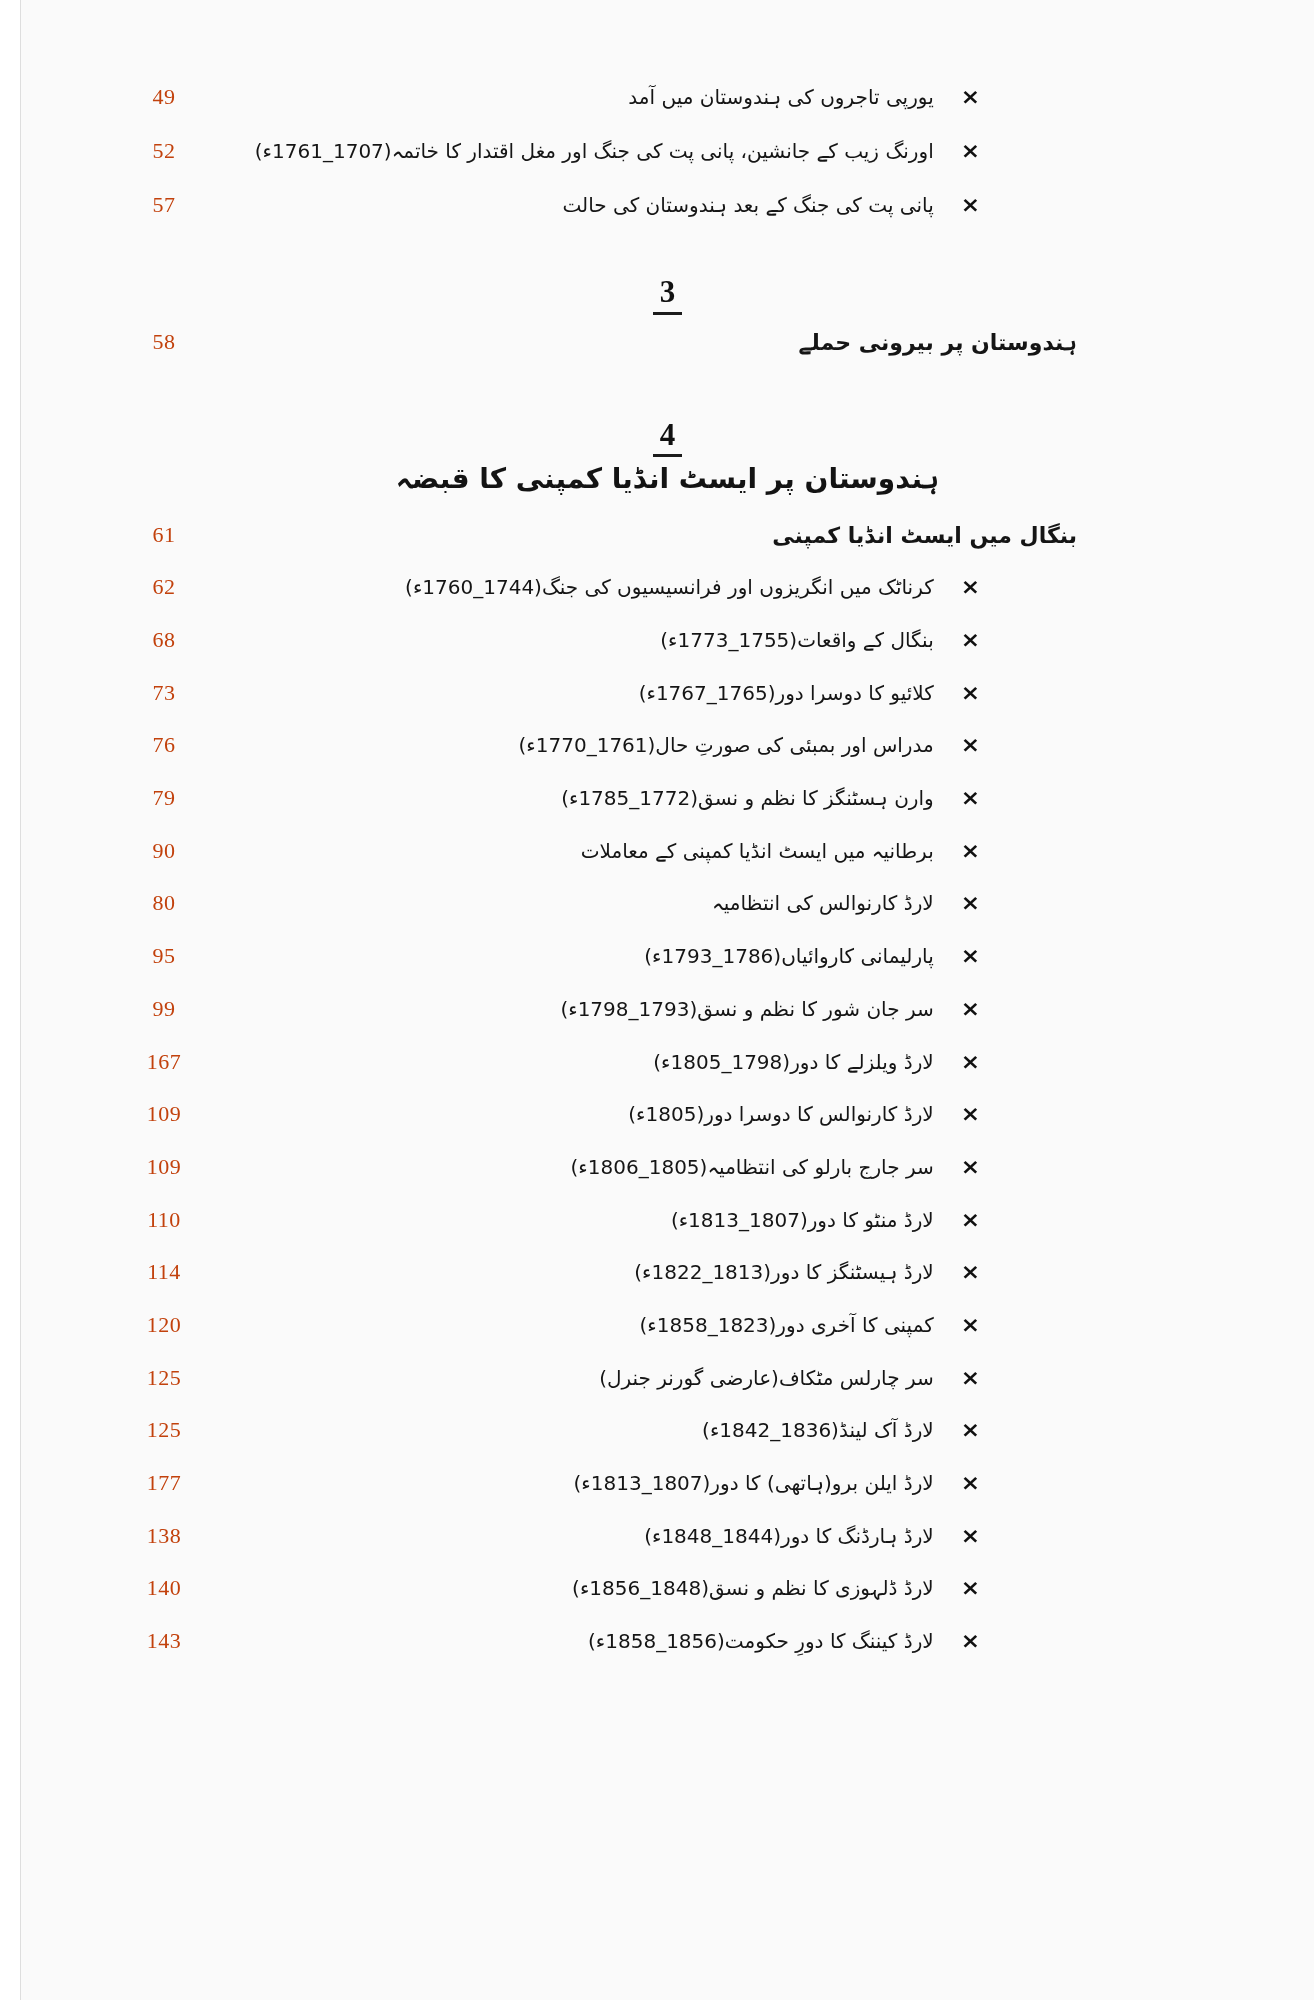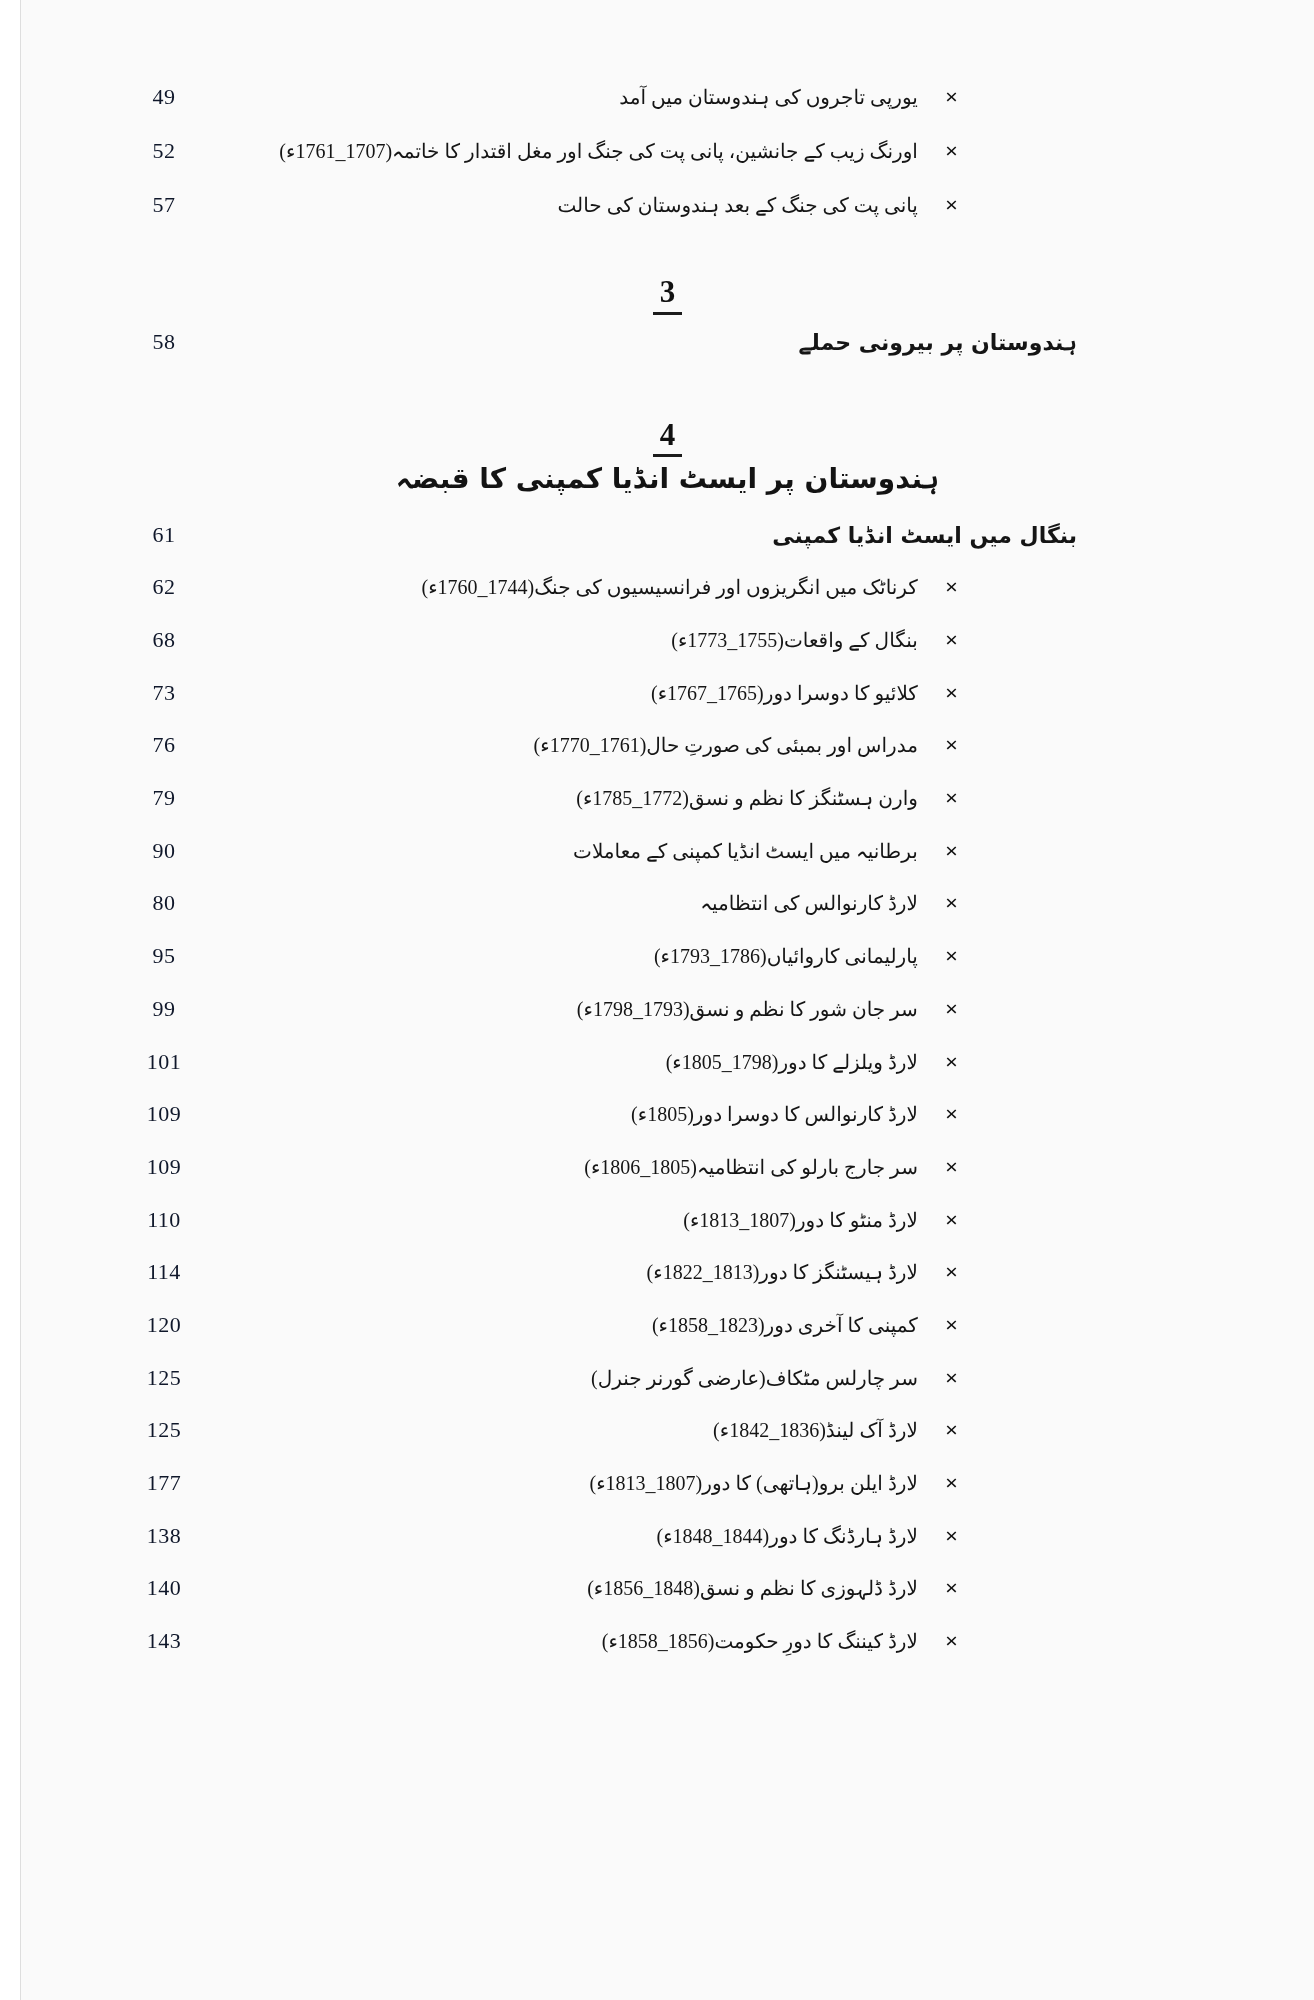--- a/index.html
+++ b/index.html
@@ -17,29 +17,29 @@
   }
   .content{position:absolute;left:21px;top:0;right:0;bottom:0;}
 
   .rows{position:relative;}
   .row{position:relative;height:54px;}
   .rows.tight .row{height:52.7px;}
 
   .pagenum{
     position:absolute;left:100px;top:50%;transform:translateY(-50%);
     width:86px;text-align:center;
-    font-family:"Liberation Serif",serif;font-size:22px;color:#0f172a;
+    font-family:"Liberation Serif",serif;font-size:22px;color:#c2410c;
     letter-spacing:.5px;
   }
   .entry{
     position:absolute;top:50%;transform:translateY(-50%);
     direction:rtl;unicode-bidi:embed;white-space:nowrap;
     font-family:"DejaVu Sans",sans-serif;color:#151515;
   }
-  .entry.sub{right:356px;font-size:20px;font-family:Liberation Serif, serif;}
+  .entry.sub{right:334px;font-size:20px;}
   .entry.top{right:237px;font-size:22px;font-weight:bold;}
   .bullet{
     display:inline-block;font-weight:bold;font-size:23px;line-height:1;
     transform:scaleY(.95);color:#101010;
   }
   .entry.sub .label{margin-right:27px;}
 
   .section-head{text-align:center;}
   .section-number{
     display:inline-block;
@@ -124,21 +124,21 @@
             </div>
             <div class="row">
               <span class="pagenum">95</span>
               <div class="entry sub" dir="rtl"><span class="bullet">×</span><span class="label">پارلیمانی کاروائیاں(1786_1793ء)</span></div>
             </div>
             <div class="row">
               <span class="pagenum">99</span>
               <div class="entry sub" dir="rtl"><span class="bullet">×</span><span class="label">سر جان شور کا نظم و نسق(1793_1798ء)</span></div>
             </div>
             <div class="row">
-              <span class="pagenum">101</span>
+              <span class="pagenum">167</span>
               <div class="entry sub" dir="rtl"><span class="bullet">×</span><span class="label">لارڈ ویلزلے کا دور(1798_1805ء)</span></div>
             </div>
             <div class="row">
               <span class="pagenum">109</span>
               <div class="entry sub" dir="rtl"><span class="bullet">×</span><span class="label">لارڈ کارنوالس کا دوسرا دور(1805ء)</span></div>
             </div>
             <div class="row">
               <span class="pagenum">109</span>
               <div class="entry sub" dir="rtl"><span class="bullet">×</span><span class="label">سر جارج بارلو کی انتظامیہ(1805_1806ء)</span></div>
             </div>

